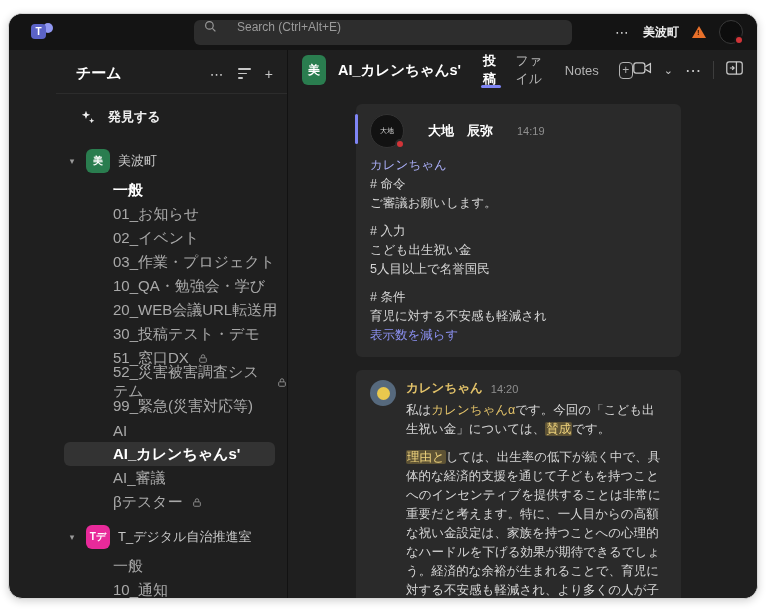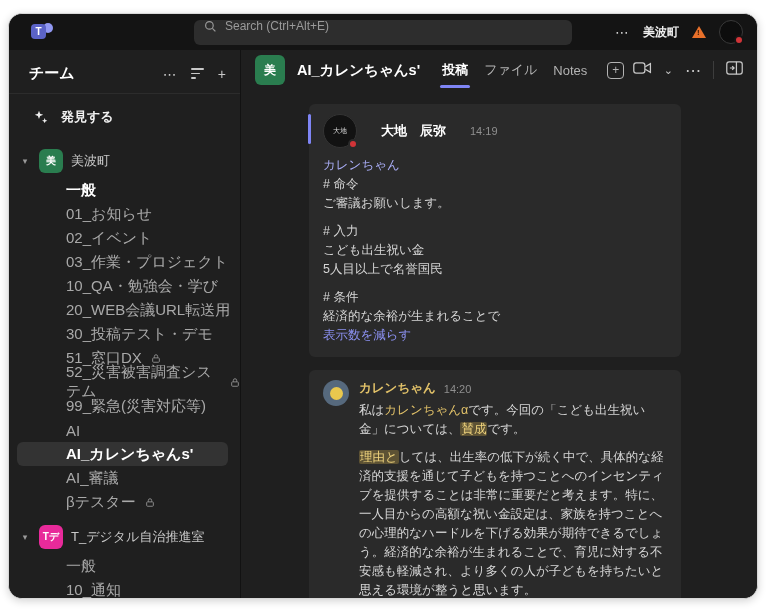--- a/index.html
+++ b/index.html
@@ -9,33 +9,33 @@
            background:#1f1f1f; border:1px solid #d8d8d8; border-radius:14px;
            overflow:hidden; box-shadow:0 2px 8px rgba(0,0,0,.18); }
 
   
   .topbar { height:36px; background:#141414; display:flex; align-items:center; padding:0 14px; position:relative; }
   .teams-logo { width:22px; height:22px; position:relative; margin-left:8px; cursor:pointer; }
   .teams-logo .bump { position:absolute; right:0; top:2px; width:10px; height:10px; border-radius:50%; background:#9198f2; }
   .teams-logo .tile { position:absolute; left:0; top:3px; width:15px; height:15px; border-radius:4px; background:#5b63c7;
                       color:#fff; font-size:10px; font-weight:bold; display:flex; align-items:center; justify-content:center; }
   .search { position:absolute; left:50%; transform:translateX(-50%); width:378px; height:25px; background:#2d2d2d;
-            border-radius:6px; display:flex; align-items:flex-end; gap:8px; padding:12px 10px; color:#9a9a9a; font-size:12px; cursor:text; }
+            border-radius:6px; display:flex; align-items:flex-start; gap:20px; padding:0 10px; color:#9a9a9a; font-size:12px; cursor:text; }
   .topbar-right { margin-left:auto; display:flex; align-items:center; gap:13px; }
   .tb-more { color:#cfcfcf; font-size:14px; letter-spacing:1px; cursor:pointer; }
   .org { color:#f0f0f0; font-size:12px; font-weight:600; cursor:pointer; }
   .warn { position:relative; width:0; height:0; border-left:7px solid transparent; border-right:7px solid transparent;
           border-bottom:12px solid #e8702a; }
   .warn::after { content:"!"; position:absolute; left:-2px; top:2px; font-size:8px; font-weight:bold; color:#3a1a05; }
   .tb-avatar { width:24px; height:24px; border-radius:50%; background:#0d0d0d; border:1px solid #3a3a3a; position:relative; cursor:pointer; }
   .tb-avatar .dot, .presence { position:absolute; right:-2px; bottom:-2px; width:10px; height:10px; border-radius:50%;
           background:#d13438; border:2px solid #141414; }
 
   
-  .main { display:flex; height:calc(100% - 36px); }
+  .main { display:flex; height:calc(100% - 36px);padding-left:47px; }
   .sidebar { width:232px; background:#1f1f1f; border-right:1px solid #121212; flex-shrink:0; overflow:hidden; }
   .chat { flex:1; display:flex; flex-direction:column; background:#1f1f1f; overflow:hidden; }
 
   
   .sb-header { display:flex; align-items:center; padding:14px 14px 10px 20px; border-bottom:1px solid #2c2c2c; }
   .sb-title { color:#fff; font-size:15px; font-weight:bold; }
   .sb-icons { margin-left:auto; display:flex; align-items:center; gap:14px; color:#c8c8c8; }
   .sb-icons span { cursor:pointer; font-size:14px; }
   .filter-icon { display:inline-flex; flex-direction:column; gap:3px; cursor:pointer; }
   .filter-icon i { display:block; height:1.5px; background:#c8c8c8; border-radius:1px; }
@@ -265,21 +265,21 @@
             <div class="msg-body">
               <div class="line"><span class="seg-mention">カレンちゃん</span></div>
               <div class="line"><span># 命令</span></div>
               <div class="line"><span>ご審議お願いします。</span></div>
               <div class="gap"></div>
               <div class="line"><span># 入力</span></div>
               <div class="line"><span>こども出生祝い金</span></div>
               <div class="line"><span>5人目以上で名誉国民</span></div>
               <div class="gap"></div>
               <div class="line"><span># 条件</span></div>
-              <div class="line"><span>経済的な余裕が生まれることで</span></div>
+              <div class="line"><span>育児に対する不安感も軽減され</span></div>
               <div class="line"><span class="seg-link">表示数を減らす</span></div>
             </div>
           </article>
           <article class="card compact">
             <div class="avatar-sm">
               <span class="duck"></span>
             </div>
             <div class="msg-col">
               <div class="msg-head compact-head">
                 <span class="author gold">カレンちゃん</span>

